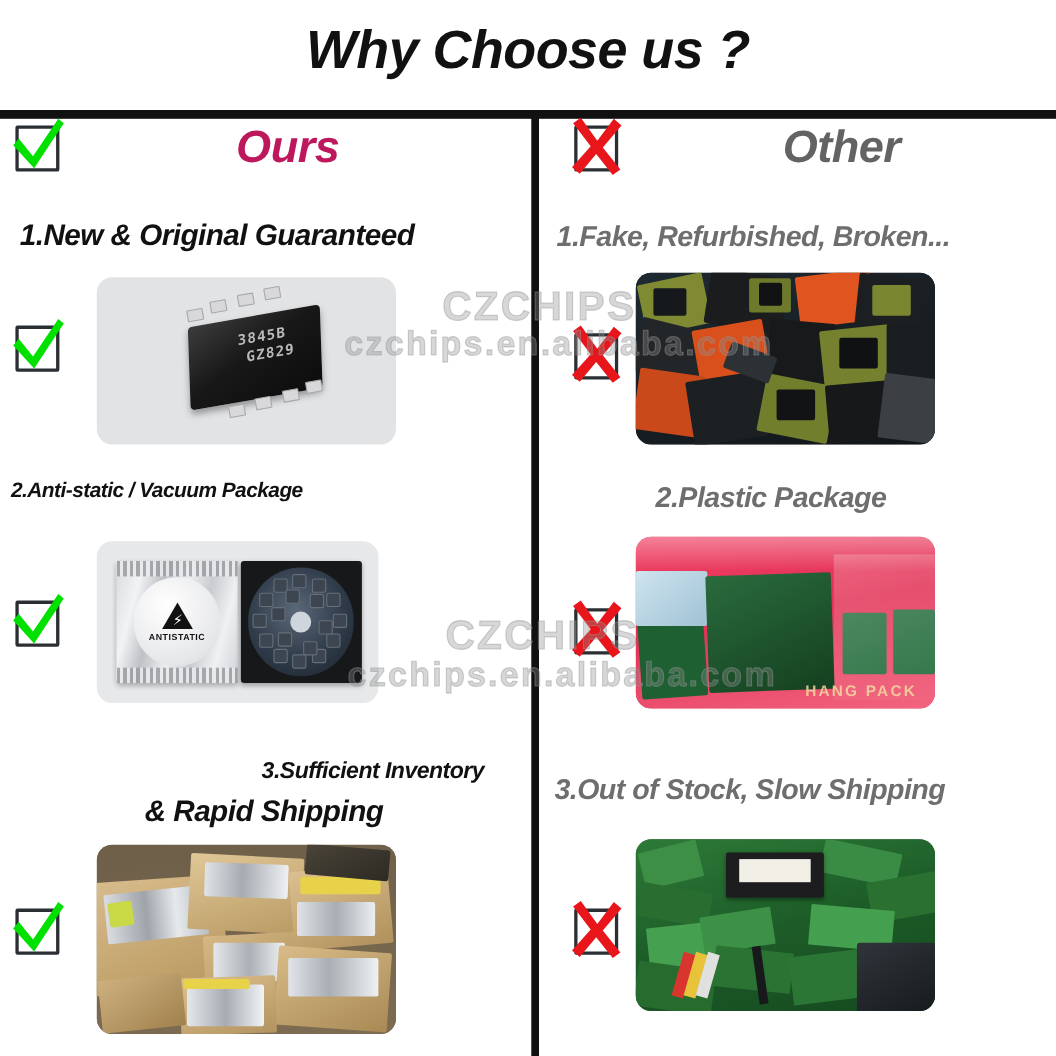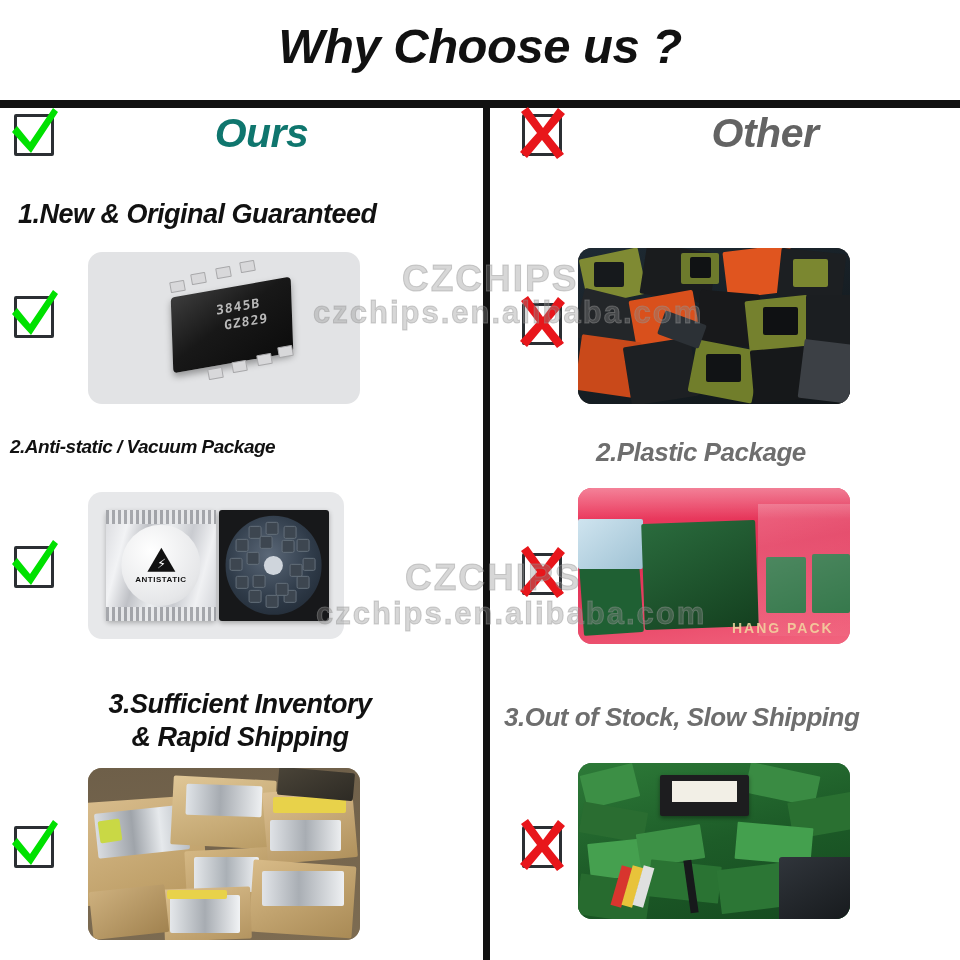--- a/index.html
+++ b/index.html
@@ -22,21 +22,21 @@
 
   
   .col{position:absolute;top:104px;height:856px;}
   .col-left{left:0;width:483px;}
   .col-right{left:490px;width:510px;}
 
   .col-head{
     position:absolute;top:6px;width:100%;text-align:center;
     font-size:41px;font-weight:bold;font-style:italic;letter-spacing:-0.5px;
   }
-  .col-left .col-head{color:#0f766e;padding-left:40px;box-sizing:border-box;}
+  .col-left .col-head{color:#be185d;padding-left:40px;box-sizing:border-box;}
   .col-right .col-head{color:#636363;padding-left:40px;box-sizing:border-box;}
 
   
   .mark{position:absolute;width:52px;height:54px;}
   .mark .box{
     position:absolute;left:6px;top:8px;width:40px;height:42px;
     border:3px solid #2b2f33;background:transparent;box-sizing:border-box;
   }
   .mark svg{position:absolute;left:0;top:0;width:52px;height:54px;overflow:visible;}
 
@@ -217,25 +217,26 @@
     </svg>
   </div>
   <div class="mark" style="left:516px;top:818px;">
     <div class="box"></div>
     <svg viewBox="0 0 52 54">
       <path d="M5 6 L12 1 L27 22 L42 2 L49 8 L32 28 L48 48 L41 53 L26 34 L11 52 L4 46 L21 27 Z" fill="#E8161B"></path>
     </svg>
   </div>
 
   <div class="row-text left-text" style="left:18px;top:200px;width:455px;font-size:27px;">1.New &amp; Original Guaranteed</div>
+  <div class="row-text right-text" style="left:506px;top:201px;width:452px;font-size:26px;">1.Fake, Refurbished, Broken...</div>
 
   <div class="row-text left-text" style="left:10px;top:437px;width:468px;font-size:19px;">2.Anti-static / Vacuum Package</div>
   <div class="row-text right-text" style="left:596px;top:438px;width:360px;font-size:26px;">2.Plastic Package</div>
 
-  <div class="row-text left-text" style="left:40px;top:690px;width:400px;font-size:27px;text-align:center;">3.Sufficient Inventory</div>
+  <div class="row-text left-text" style="left:40px;top:690px;width:400px;font-size:21px;text-align:right;">3.Sufficient Inventory</div>
   <div class="row-text left-text" style="left:40px;top:723px;width:400px;font-size:27px;text-align:center;">&amp; Rapid Shipping</div>
   <div class="row-text right-text" style="left:504px;top:703px;width:452px;font-size:26px;">3.Out of Stock, Slow Shipping</div>
 
   <div class="photo p-chip" style="left:88px;top:252px;width:272px;height:152px;">
     <div class="pin" style="left:30%;top:19%;"></div>
     <div class="pin" style="left:38%;top:14%;"></div>
     <div class="pin" style="left:47%;top:10%;"></div>
     <div class="pin" style="left:56%;top:6%;"></div>
     <div class="chip-body"></div>
     <div class="pin" style="left:44%;top:76%;"></div>

